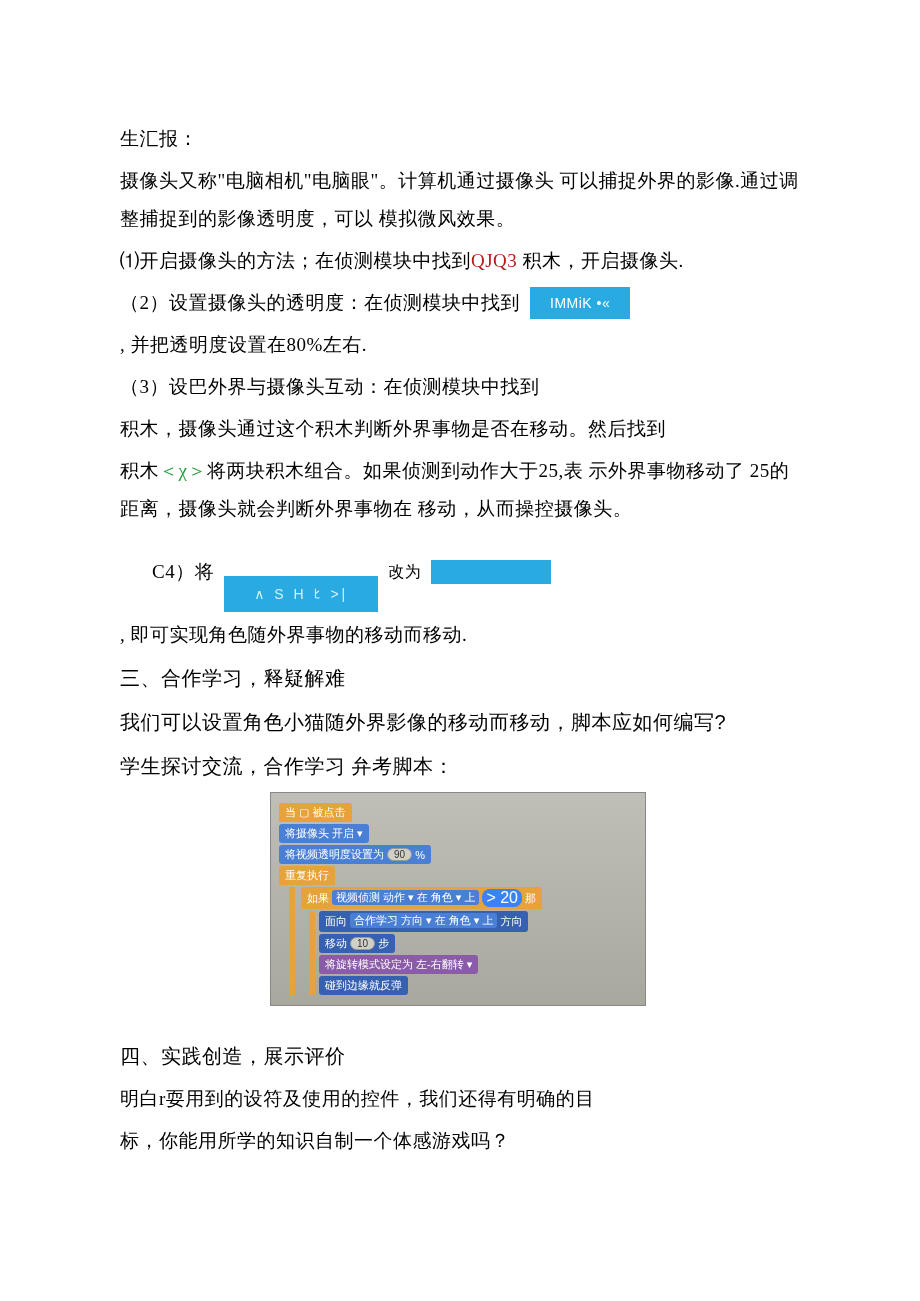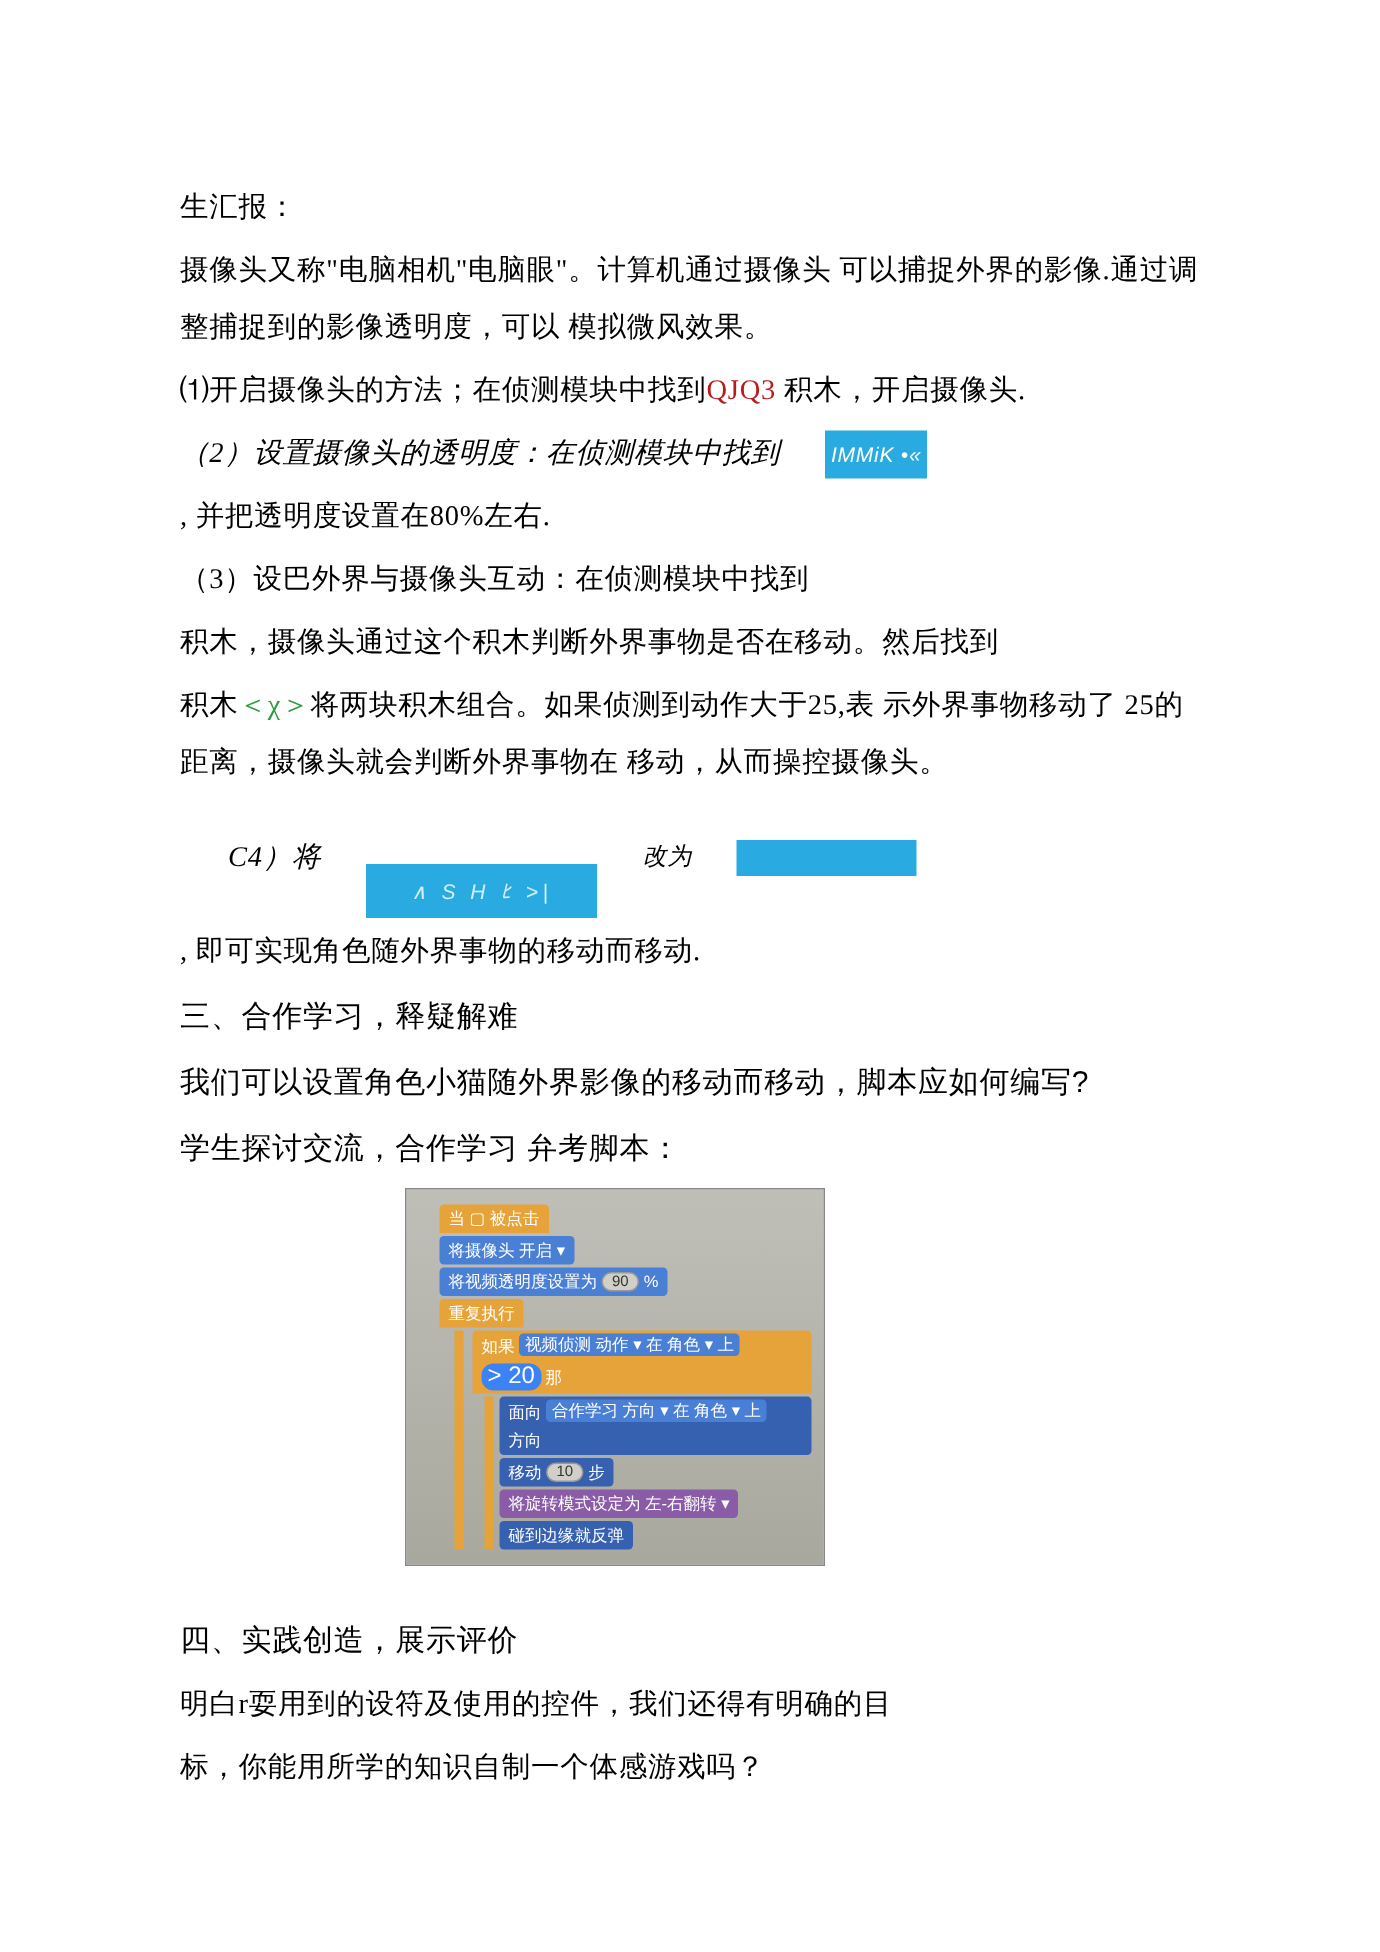--- a/index.html
+++ b/index.html
@@ -18,21 +18,21 @@
     }
     .sans {
       font-family: "Microsoft YaHei", "SimHei", sans-serif;
     }
     .blue-link { color: #b91c1c; }
     .blue-badge {
       display: inline-block;
       background: #29abe2;
       color: #fff;
       font-size: 14px;
-      padding: 2px 4px;
+      padding: 2px 20px;
       vertical-align: middle;
       font-family: sans-serif;
     }
     .blue-block {
       display: inline-block;
       background: #29abe2;
       color: #d5f0fb;
       font-size: 14px;
       padding: 4px 30px;
       vertical-align: middle;
@@ -43,24 +43,24 @@
     .blue-block-empty {
       display: inline-block;
       background: #29abe2;
       width: 120px;
       height: 24px;
       vertical-align: middle;
     }
     .green-text { color: #2c9c3e; }
     .script-img {
       margin: 6px 0 6px 150px;
-      width: 280px;
+      width: 376px;
       border: 1px solid #888;
       background: linear-gradient(#bfbfb8, #a8a89e);
-      padding: 10px 8px 8px 22px;
+      padding: 10px 8px 8px 8px;
       font-size: 11px;
       font-family: sans-serif;
     }
     .sb-orange {
       background: #e6a33a;
       color: #fff;
       padding: 2px 6px;
       margin-bottom: 2px;
       border-radius: 3px 3px 0 0;
       width: fit-content;
@@ -91,21 +91,21 @@
       margin-bottom: 2px;
       border-radius: 3px;
       width: fit-content;
       filter: blur(0.3px);
     }
     .sb-row { display:flex; gap:3px; align-items:center; flex-wrap:wrap; }
     .sb-green {
       background: #3b82f6; color:#fff; padding:0 4px; border-radius:8px; font-size:16px;
     }
     .sb-cap { background:#d0cfc8; border:1px solid #999; border-radius:8px; padding:0 6px; font-size:10px; color:#333; }
-    .row-inline { display:flex; align-items:center; gap:30px; flex-wrap:wrap;font-style:italic; }
+    .row-inline { display:flex; align-items:center; gap:10px; flex-wrap:wrap; }
     .indent-body { margin-left: 10px; border-left: 6px solid #e6a33a; padding-left: 6px; }
   </style>
 </head>
 <body>
 
 <div class="para">生汇报：</div>
 
 <div class="para">摄像头又称"电脑相机"电脑眼"。计算机通过摄像头 可以捕捉外界的影像.通过调整捕捉到的影像透明度，可以 模拟微风效果。</div>
 
 <div class="para">

